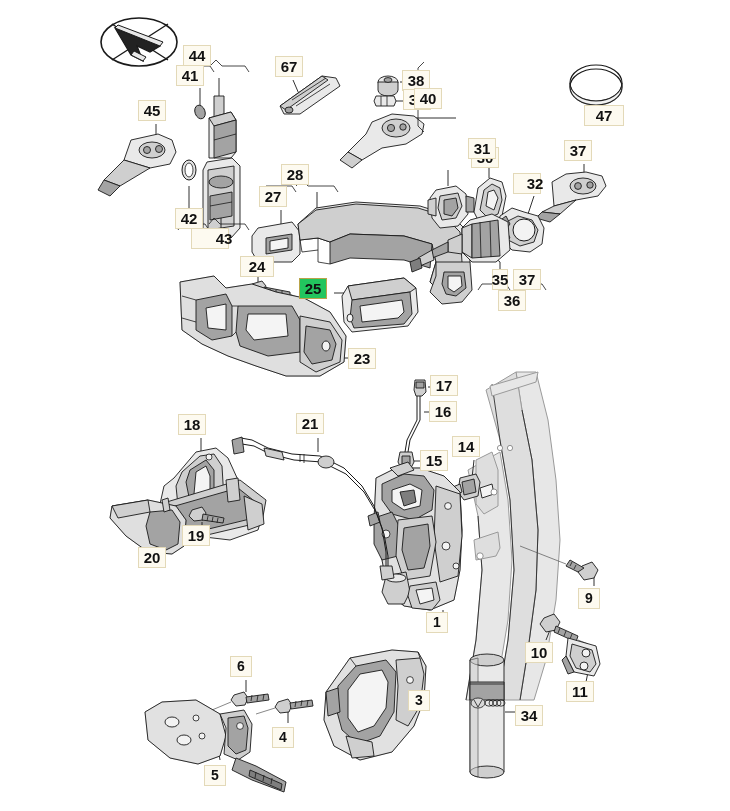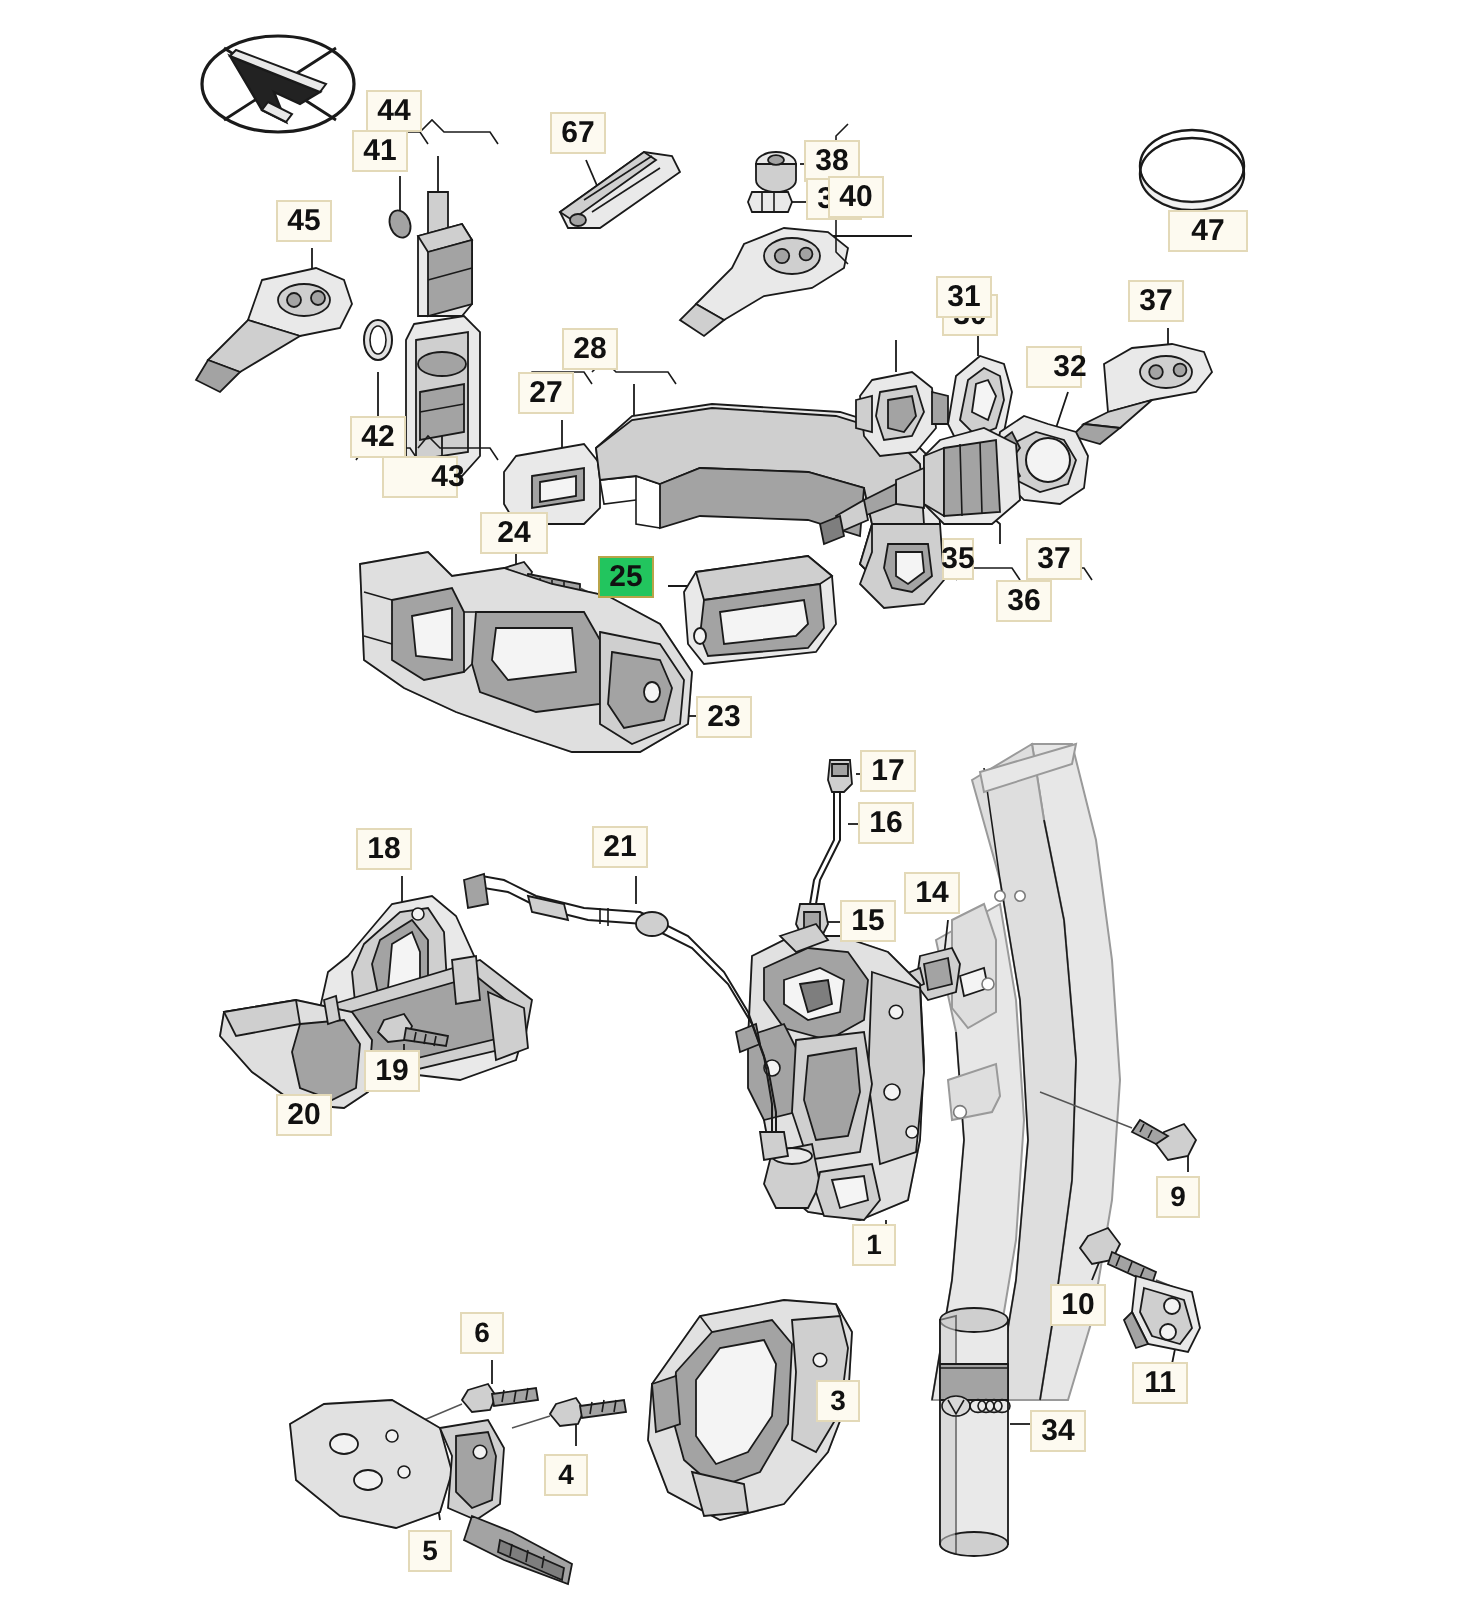--- a/index.html
+++ b/index.html
@@ -473,21 +473,21 @@
       <div class="callout" style="left: 296px; top: 413px; width: 28px; height: 21px;">21</div>
       <div class="callout" style="left: 348px; top: 348px; width: 28px; height: 21px;">23</div>
       <div class="callout" style="left: 240px; top: 256px; width: 34px; height: 21px;">24</div>
       <div class="callout highlight" style="left: 299px; top: 278px; width: 28px; height: 21px;">25</div>
       <div class="callout" style="left: 259px; top: 186px; width: 28px; height: 21px;">27</div>
       <div class="callout" style="left: 281px; top: 164px; width: 28px; height: 21px;">28</div>
       <div class="callout" style="left: 427px; top: 147px; width: 28px; height: 21px; margin-left: 44px;">30</div>
       <div class="callout" style="left: 468px; top: 138px; width: 28px; height: 21px;">31</div>
       <div class="callout" style="left: 513px; top: 173px; width: 28px; height: 21px; padding-left: 20px;">32</div>
       <div class="callout" style="left: 515px; top: 705px; width: 28px; height: 21px;">34</div>
-      <div class="callout" style="left: 471px; top: 269px; width: 16px; height: 21px;">35</div>
+      <div class="callout" style="left: 492px; top: 269px; width: 16px; height: 21px;">35</div>
       <div class="callout" style="left: 498px; top: 290px; width: 28px; height: 21px;">36</div>
       <div class="callout" style="left: 513px; top: 269px; width: 28px; height: 21px;">37</div>
       <div class="callout" style="left: 564px; top: 140px; width: 28px; height: 21px;">37</div>
       <div class="callout" style="left: 402px; top: 70px; width: 28px; height: 21px;">38</div>
       <div class="callout" style="left: 403px; top: 89px; width: 28px; height: 21px;">39</div>
       <div class="callout" style="left: 414px; top: 88px; width: 28px; height: 21px;">40</div>
       <div class="callout" style="left: 176px; top: 65px; width: 28px; height: 21px;">41</div>
       <div class="callout" style="left: 175px; top: 208px; width: 28px; height: 21px;">42</div>
       <div class="callout" style="left: 191px; top: 228px; width: 28px; height: 21px; padding-left: 32px;">43</div>
       <div class="callout" style="left: 183px; top: 45px; width: 28px; height: 21px;">44</div>

